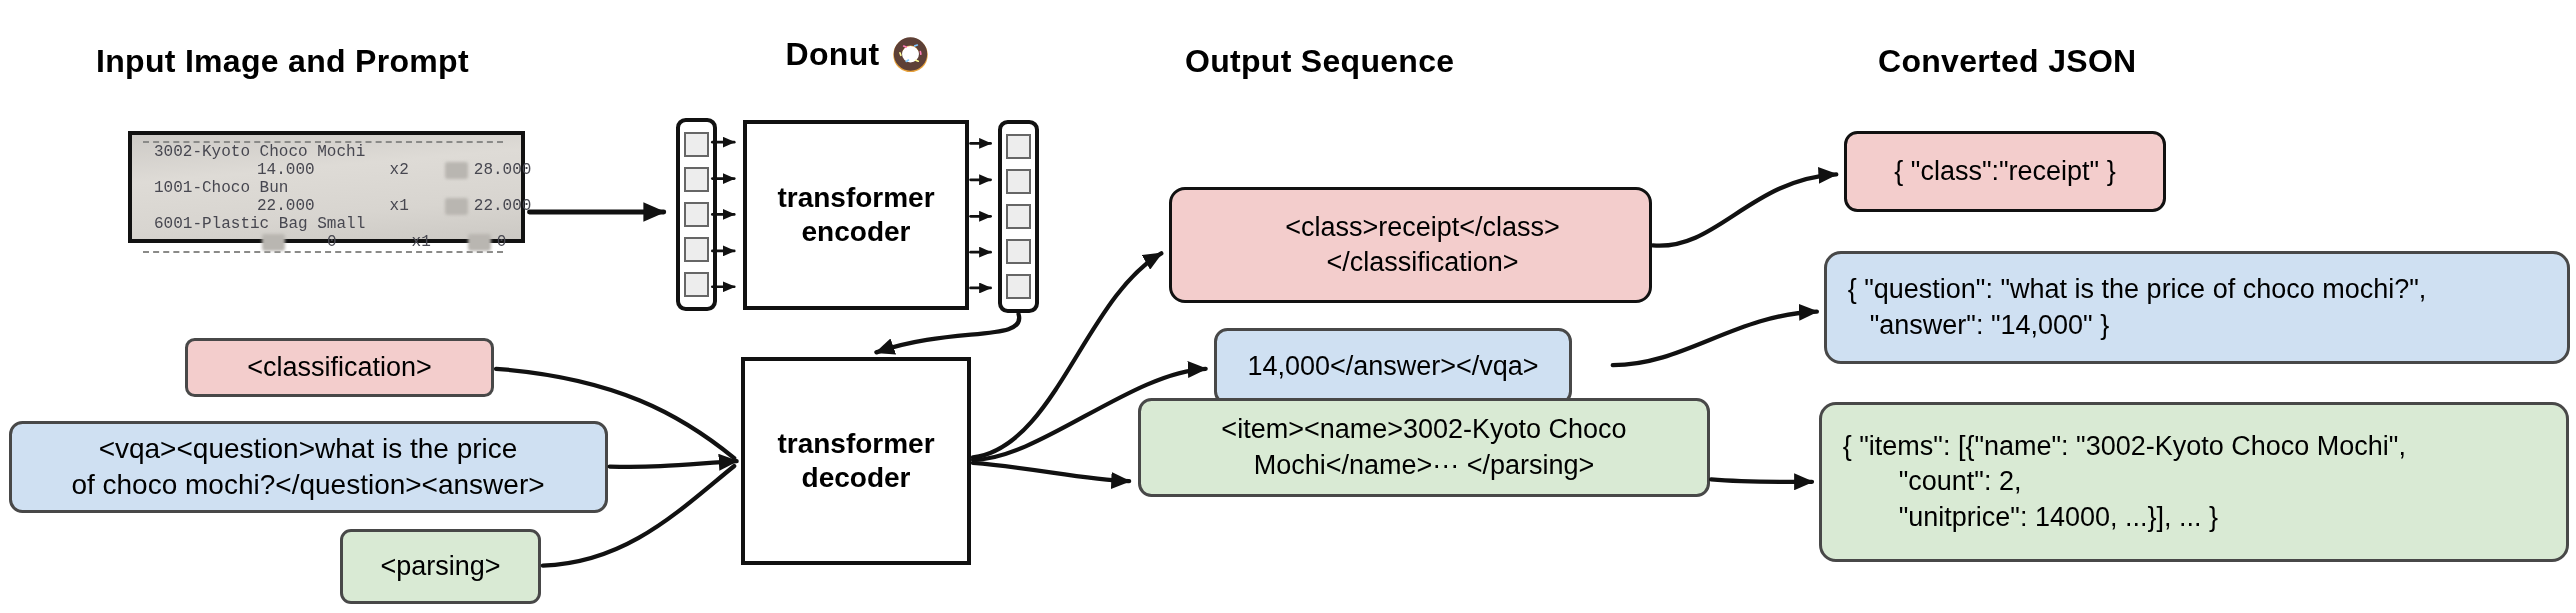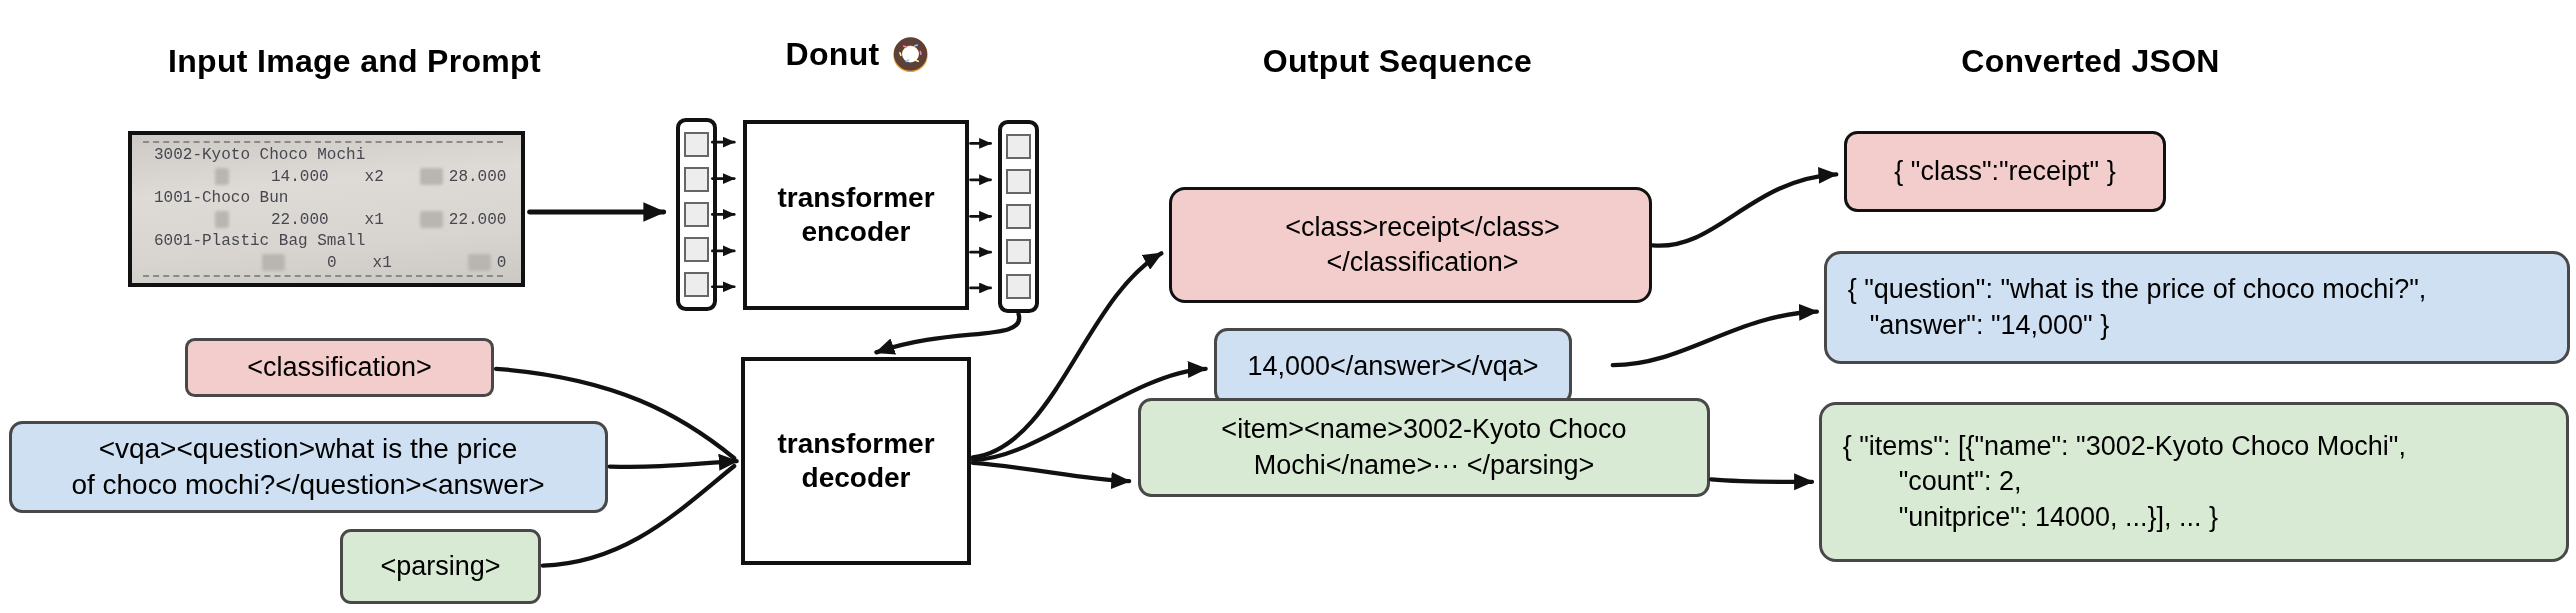--- a/index.html
+++ b/index.html
@@ -1,30 +1,30 @@
 <!DOCTYPE html>
 <html style="font-size:9.7px"><head>
 <meta charset="utf-8">
 <style>
   html,body{margin:0;padding:0;width:2576px;height:613px;background:#ffffff;
     font-family:"Liberation Sans",sans-serif;overflow:hidden;}
   .canvas{position:absolute;left:0;top:0;width:2576px;height:613px;}
-  .title{position:absolute;font-weight:bold;font-size:32px;color:#000;text-align:center;
+  .title{position:absolute;font-weight:bold;font-size:32px;color:#000;text-align:left;
     letter-spacing:0.3px;white-space:nowrap;}
   .title-row{display:flex;align-items:center;justify-content:center;gap:14px;}
 
   
-  .receipt{position:absolute;left:128px;top:131px;width:397px;height:156px;
+  .receipt{position:absolute;left:128px;top:131px;width:397px;height:112px;
     border:4.3px solid #111;background:linear-gradient(175deg,#cdcac6 0%,#dedbd6 35%,#d8d5d0 70%,#ccc9c4 100%);
     box-sizing:border-box;display:flex;flex-direction:column;justify-content:space-between;
     padding:6px 11px;font-family:"Liberation Mono",monospace;font-size:16px;color:#474750;}
   .dash{border-top:2.4px dashed #8a8a88;width:98%;height:0;}
   .r-name{padding-left:11px;white-space:nowrap;letter-spacing:0px;}
   .r-amt{display:flex;align-items:center;padding-left:72px;gap:36px;}
-  .r-amt .qty{}
+  .r-amt .qty{margin-left:39px;}
   .r-amt .grp-r{margin-left:auto;display:flex;align-items:center;gap:6px;padding-right:3.6px;}
   .blurbox{width:23px;height:17px;background:#b9b6b1;border-radius:2.4px;filter:blur(1.8px);}
   .r-amt .price{margin-left:6px;}
   .r-amt.more-indent{padding-left:119px;}
 
   
   .patch-col{position:absolute;width:41px;border:4.3px solid #111;border-radius:9.7px;background:#fff;
     box-sizing:border-box;display:flex;flex-direction:column;justify-content:space-evenly;align-items:center;}
   .patch{width:25.5px;height:25.5px;background:#ededed;border:2.4px solid #666;box-sizing:border-box;}
 

